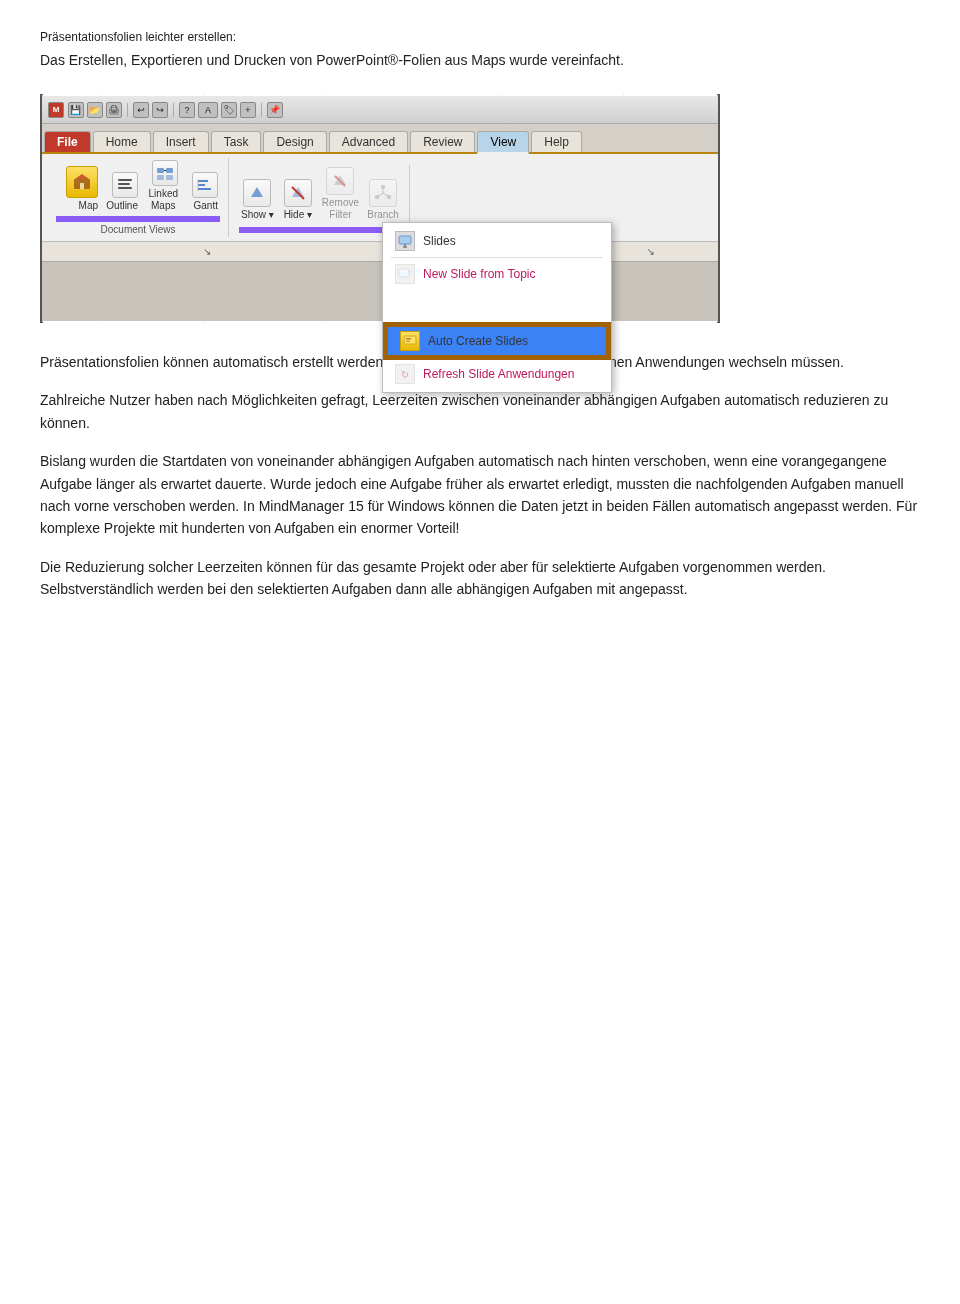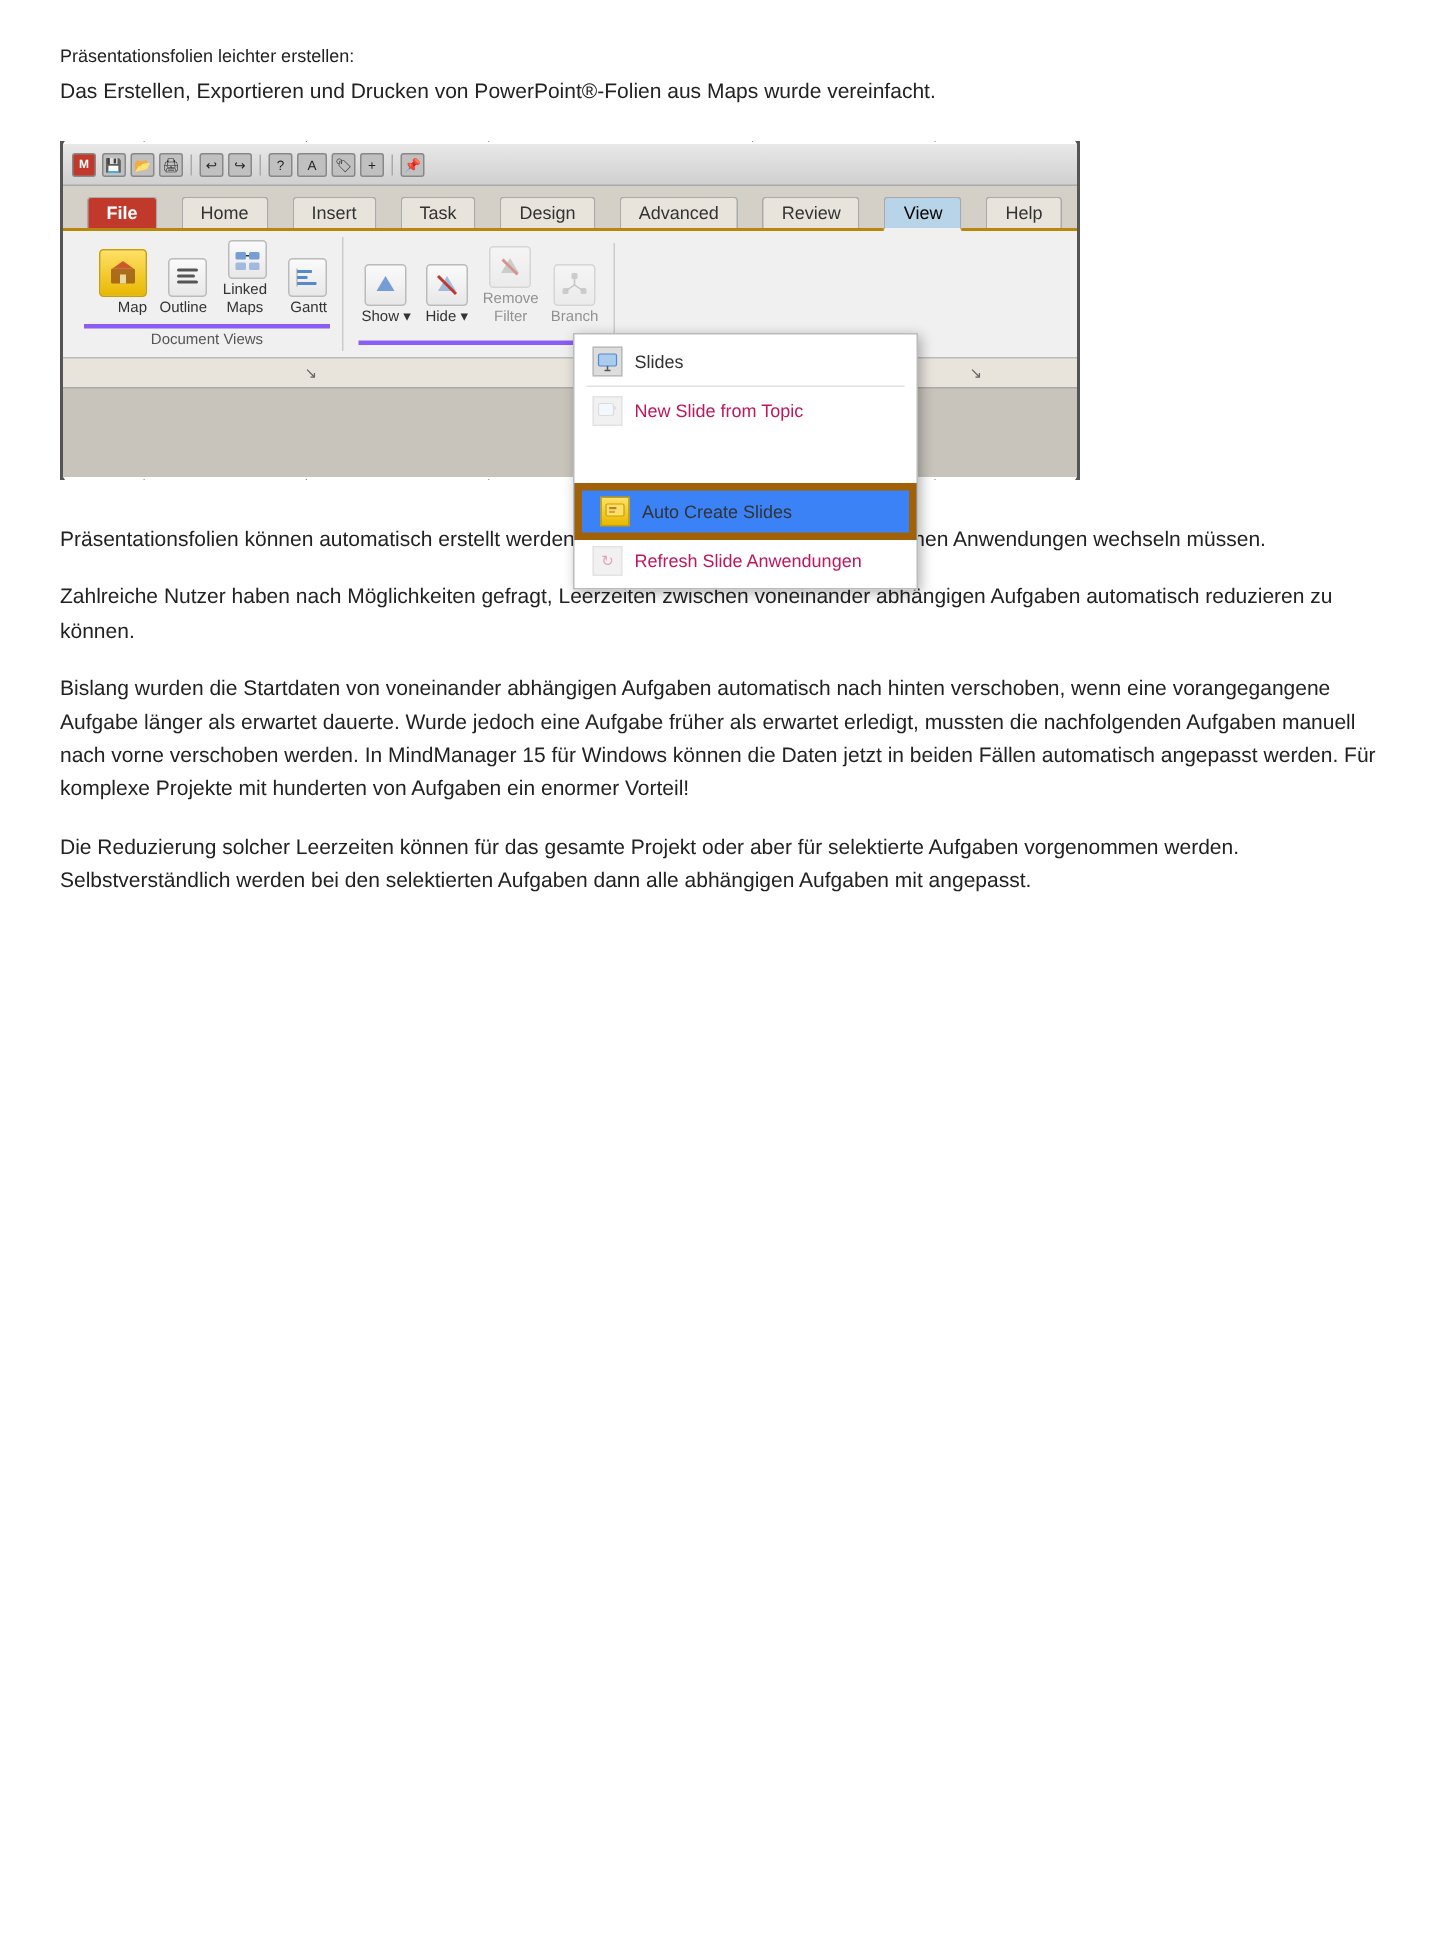--- a/index.html
+++ b/index.html
@@ -94,21 +94,21 @@
       padding: 4px 0 0 0;
       border-bottom: 2px solid #b8860b;
       height: 30px;
     }
     .tab {
       padding: 3px 12px;
       font-size: 12px;
       background: #e8e4dc;
       border: 1px solid #aaa;
       border-bottom: none;
-      margin-left: 16px;
+      margin-left: 2px;
       cursor: pointer;
       border-radius: 3px 3px 0 0;
       color: #333;
     }
     .tab.file-tab {
       background: #c0392b;
       color: white;
       font-weight: bold;
     }
     .tab.active-tab {
@@ -184,21 +184,21 @@
       font-size: 10px;
       color: #333;
       text-align: center;
       line-height: 1.2;
     }
 
     .ribbon-group-label {
       font-size: 10px;
       color: #555;
       text-align: center;
-      border-top: 3px solid #8b5cf6;
+      border-top: 6px solid #8b5cf6;
       width: 100%;
       padding-top: 2px;
       margin-top: 2px;
     }
 
     
     .dropdown-panel {
       position: absolute;
       top: 68px;
       left: 340px;

